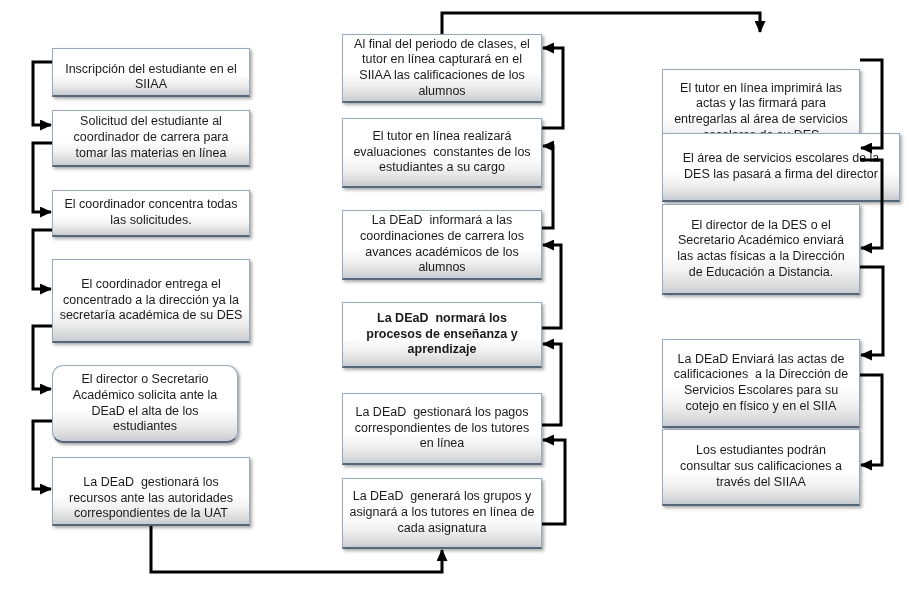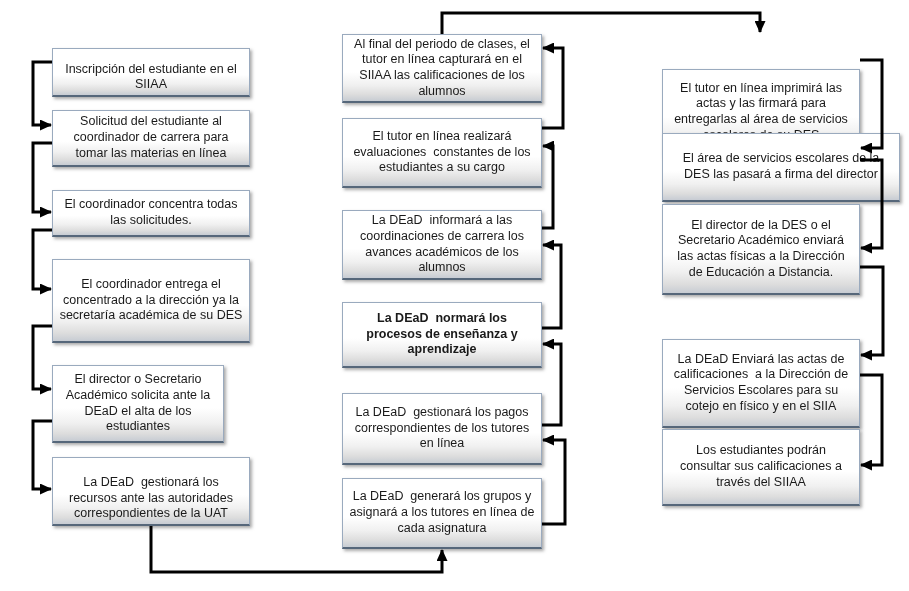--- a/index.html
+++ b/index.html
@@ -34,21 +34,21 @@
       </div>
       <div class="node" style="left: 52px; top: 110px; width: 198px; height: 57px;">
         <span class="txt">Solicitud del estudiante al coordinador de carrera para tomar las materias en línea</span>
       </div>
       <div class="node" style="left: 52px; top: 190px; width: 198px; height: 47px;">
         <span class="txt">El coordinador concentra todas las solicitudes.</span>
       </div>
       <div class="node" style="left: 52px; top: 259px; width: 198px; height: 84px;">
         <span class="txt">El coordinador entrega el concentrado a la dirección ya la secretaría académica de su DES</span>
       </div>
-      <div class="node" style="left: 52px; top: 365px; width: 172px; height: 78px;">
+      <div class="node" style="left: 52px; top: 365px; width: 186px; height: 78px; border-radius: 11px;">
         <span class="txt">El director o Secretario Académico solicita ante la DEaD el alta de los estudiantes</span>
       </div>
       <div class="node" style="left: 52px; top: 457px; width: 198px; height: 69px; align-items: flex-end;">
         <span class="txt">La DEaD  gestionará los recursos ante las autoridades correspondientes de la UAT</span>
       </div>
       <div class="node" style="left: 342px; top: 34px; width: 200px; height: 69px;">
         <span class="txt">Al final del periodo de clases, el tutor en línea capturará en el SIIAA las calificaciones de los alumnos</span>
       </div>
       <div class="node" style="left: 342px; top: 118px; width: 200px; height: 70px;">
         <span class="txt">El tutor en línea realizará evaluaciones  constantes de los estudiantes a su cargo</span>

